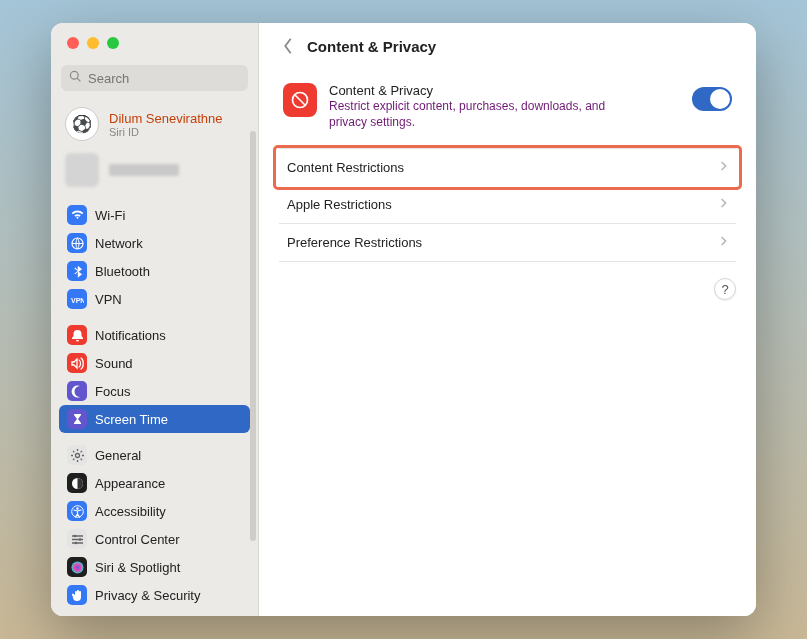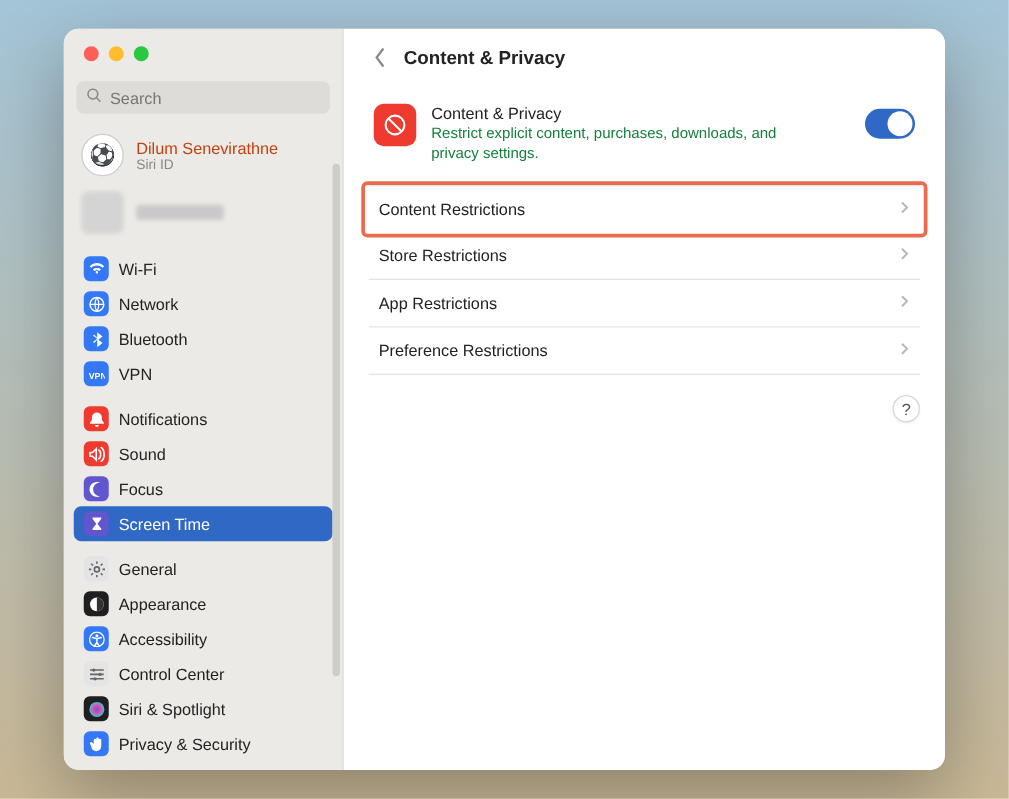--- a/index.html
+++ b/index.html
@@ -1,18 +1,18 @@
 <!DOCTYPE html>
 <html><head>
 <meta charset="utf-8">
 <style>
   * { box-sizing: border-box; margin: 0; padding: 0; font-family: -apple-system, BlinkMacSystemFont, "Segoe UI", Helvetica, Arial, sans-serif; }
   body { background: linear-gradient(180deg, #a4c5d8 0%, #c9b896 100%); width: 807px; height: 639px; overflow: hidden; display:flex; align-items:center; justify-content:center;}
   .window { width: 705px; height: 593px; background: #fff; border-radius: 12px; box-shadow: 0 20px 60px rgba(0,0,0,.3); display: flex; overflow: hidden; position: relative; }
-  .sidebar { width: 224px; background: #eceae6; border-right: 1px solid #d9d7d3; display:flex; flex-direction:column; }
+  .sidebar { width: 208px; background: #eceae6; border-right: 1px solid #d9d7d3; display:flex; flex-direction:column; }
   .sidebar-inner { flex:1; overflow:hidden; position:relative; }
   .scrollbar { position:absolute; right:2px; top:70px; width:6px; height:410px; background:#cfcdc8; border-radius:3px; }
   .traffic { display:flex; gap:8px; padding: 14px 0 12px 16px; }
   .dot { width:12px; height:12px; border-radius:50%; }
   .dot.red{background:#ff5f57;} .dot.yellow{background:#febc2e;} .dot.green{background:#28c840;}
   .search { margin: 4px 10px 10px; background:#dedcd8; border-radius:6px; height:26px; display:flex; align-items:center; padding:0 8px; color:#818181; font-size:13px; gap:6px;}
   .search svg{width:13px;height:13px;fill:#8a8a8a;}
   .search input{border:none;background:transparent;outline:none;font-size:13px;color:#333;flex:1;}
   .account { display:flex; align-items:center; gap:10px; padding:6px 14px; }
   .avatar { width:34px; height:34px; border-radius:50%; background:radial-gradient(circle,#fff 30%,#333 32%,#333 40%,#fff 42%); border:1px solid #ccc; display:flex; align-items:center;justify-content:center;}
@@ -31,21 +31,21 @@
   .header { display:flex; align-items:center; gap:10px; padding:14px 20px 10px; }
   .back{width:18px;height:18px;display:flex;align-items:center;justify-content:center;color:#888;}
   .back svg{width:12px;height:18px;stroke:#888;fill:none;stroke-width:2;}
   .title{font-size:15px;font-weight:700;color:#222;}
   .panel { padding: 10px 20px 0; }
   .toprow { display:flex; align-items:flex-start; gap:12px; padding:8px 4px 18px; }
   .cp-icon{width:34px;height:34px;border-radius:8px;background:#ee3a2f;display:flex;align-items:center;justify-content:center;}
   .cp-icon svg{width:20px;height:20px;fill:none;stroke:#fff;stroke-width:2;}
   .cp-txt{flex:1;}
   .cp-txt .t{font-size:13px;font-weight:500;color:#222;}
-  .cp-txt .d{font-size:12px;color:#15803d;line-height:1.35;max-width:290px;}
+  .cp-txt .d{font-size:12px;color:#701a75;line-height:1.35;max-width:290px;}
   .toggle{width:40px;height:24px;border-radius:12px;background:#2f68c5;position:relative;margin-top:4px;}
   .toggle::after{content:"";position:absolute;right:2px;top:2px;width:20px;height:20px;background:#fff;border-radius:50%;}
   .list{border-top:1px solid #e4e4e4;}
   .row{display:flex;align-items:center;justify-content:space-between;padding:11px 8px;border-bottom:1px solid #e4e4e4;font-size:13px;color:#222;}
   .row .chev svg{width:8px;height:12px;stroke:#b8b8b8;fill:none;stroke-width:2;}
   .highlight-wrap{border:3px solid #ec6b4e;border-radius:5px;margin:-4px -6px;padding:1px 3px;}
   .highlight-wrap .row{border-bottom:none;padding:11px 8px;gap:32px;}
   .help{margin:16px 20px 0 auto;width:22px;height:22px;border-radius:50%;background:#fff;border:1px solid #d6d6d6;display:flex;align-items:center;justify-content:center;font-size:13px;color:#555;box-shadow:0 1px 2px rgba(0,0,0,.06);}
 </style>
 </head>
@@ -241,27 +241,21 @@
       <div class="list" id="rows">
           <div class="highlight-wrap">
             <div class="row">
               <span>Content Restrictions</span>
               <span class="chev"><svg viewBox="0 0 10 14">
                   <polyline points="2,2 7,7 2,12"></polyline>
                 </svg></span>
             </div>
           </div>
           <div class="row">
-            <span>Store Restrictions</span>
-            <span class="chev"><svg viewBox="0 0 10 14">
-                <polyline points="2,2 7,7 2,12"></polyline>
-              </svg></span>
-          </div>
-          <div class="row">
-            <span>App Restrictions</span>
+            <span>Apple Restrictions</span>
             <span class="chev"><svg viewBox="0 0 10 14">
                 <polyline points="2,2 7,7 2,12"></polyline>
               </svg></span>
           </div>
           <div class="row">
             <span>Preference Restrictions</span>
             <span class="chev"><svg viewBox="0 0 10 14">
                 <polyline points="2,2 7,7 2,12"></polyline>
               </svg></span>
           </div>

